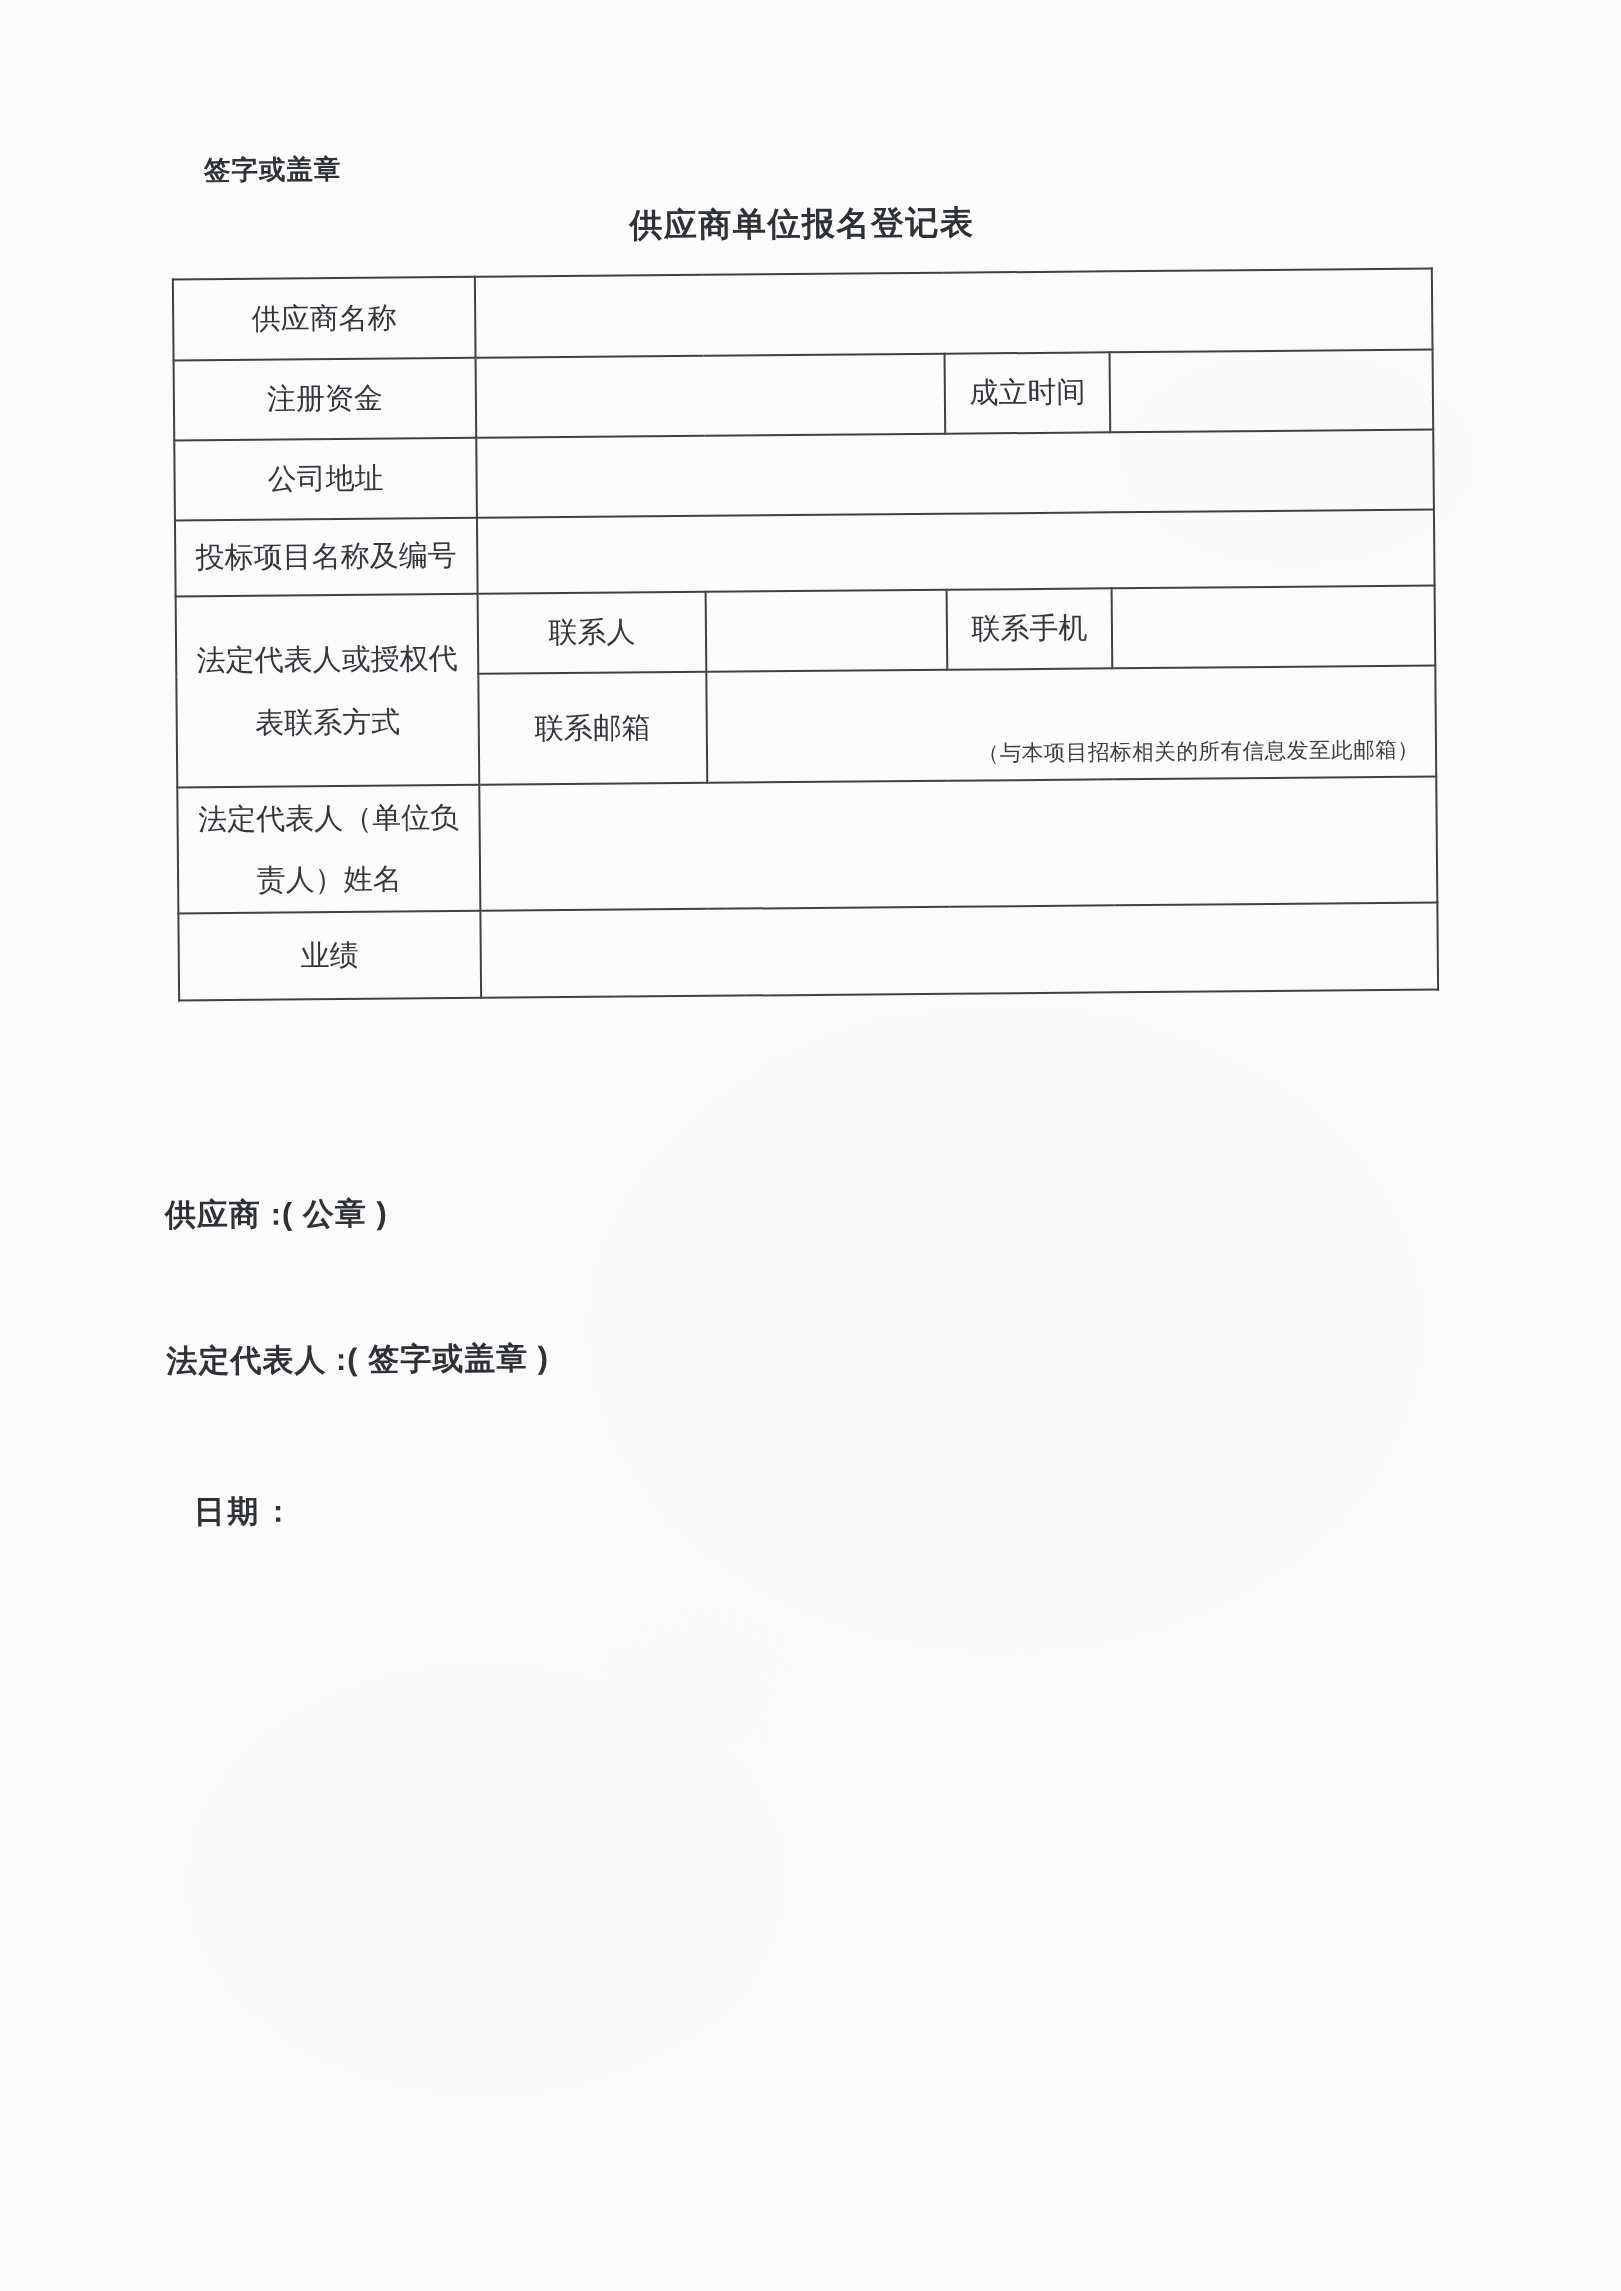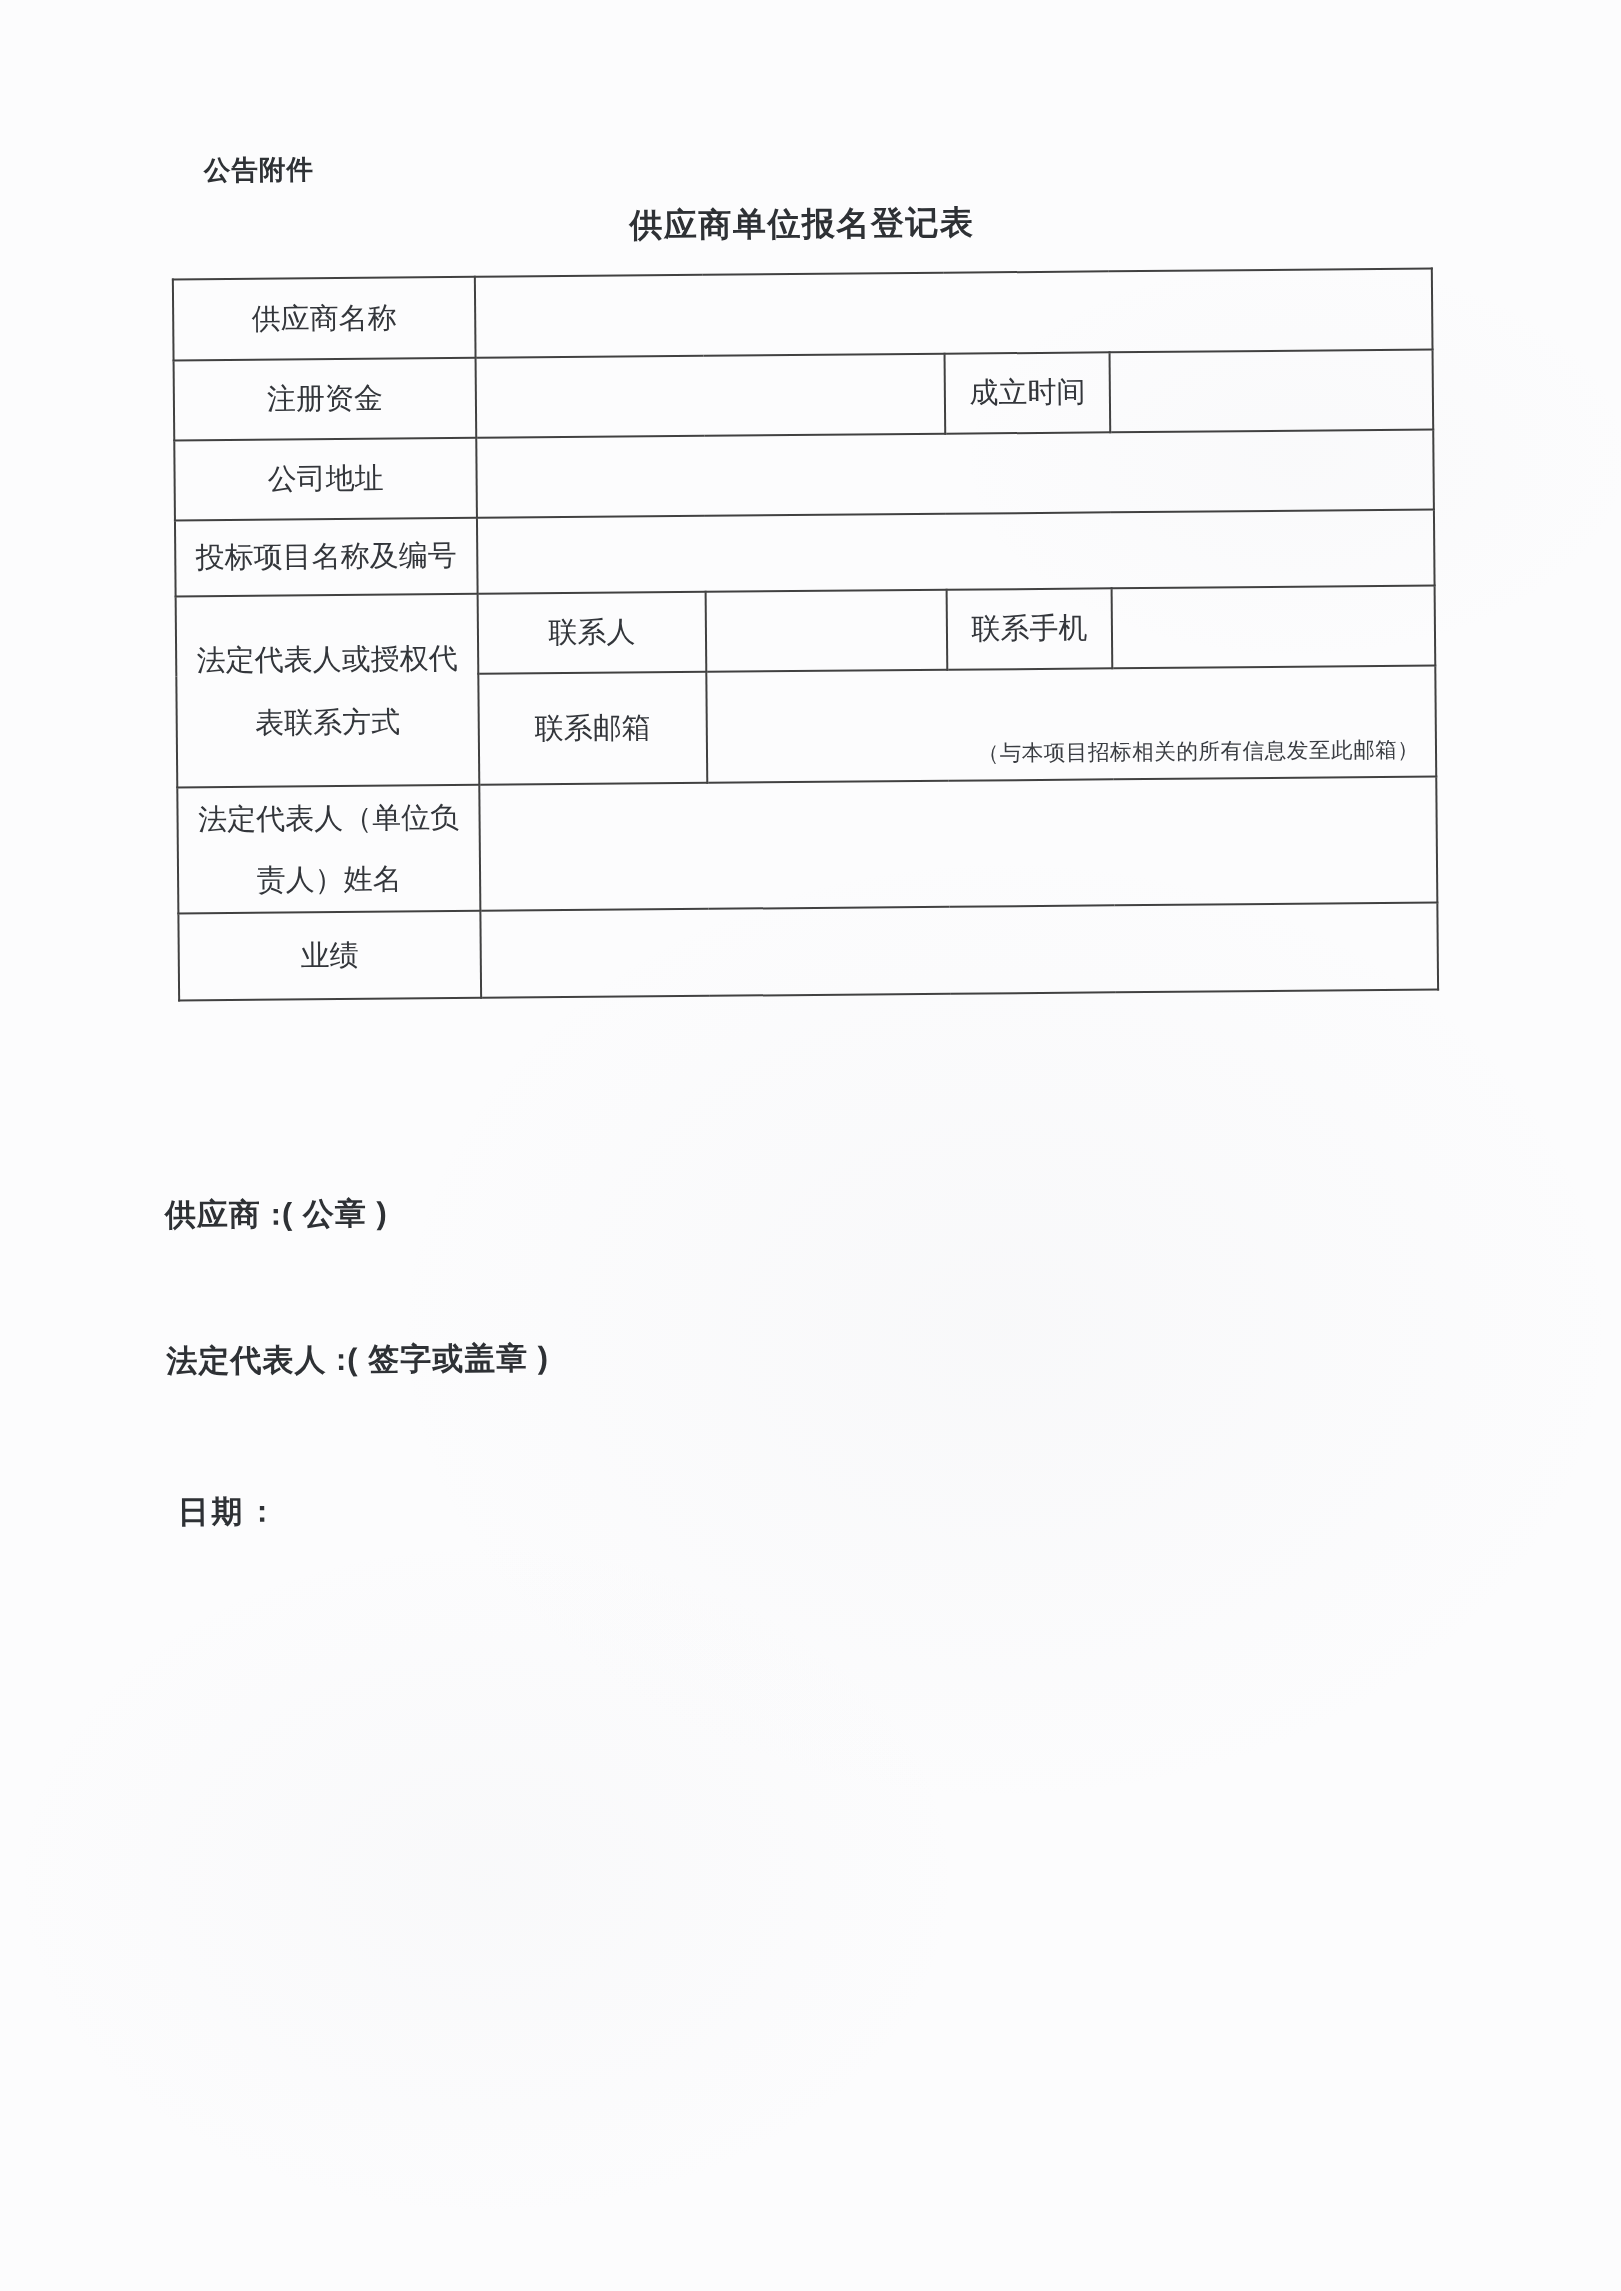--- a/index.html
+++ b/index.html
@@ -101,29 +101,29 @@
     position: absolute;
     font-family: "Liberation Sans", "DejaVu Sans", sans-serif;
     font-weight: bold;
     font-size: 31px;
     letter-spacing: 1px;
     color: #2e3135;
     white-space: nowrap;
   }
   #supplier-seal-line { left: 160px; top: 1189px; }
   #legal-rep-sign-line { left: 160px; top: 1335px; }
-  #date-line { left: 170px; top: 1486px; letter-spacing: 2.9px; }
+  #date-line { left: 186px; top: 1486px; letter-spacing: 2.9px; }
 </style>
 </head>
 <body>
 
 <div id="page">
   <div id="sheet">
 
-    <div class="attachment-label">公告附件</div>
+    <div class="attachment-label">签字或盖章</div>
 
     <div class="form-title">供应商单位报名登记表</div>
 
     <table class="reg-table">
       <colgroup>
         <col style="width:302px">
         <col style="width:228px">
         <col style="width:241px">
         <col style="width:165px">
         <col style="width:323px">

